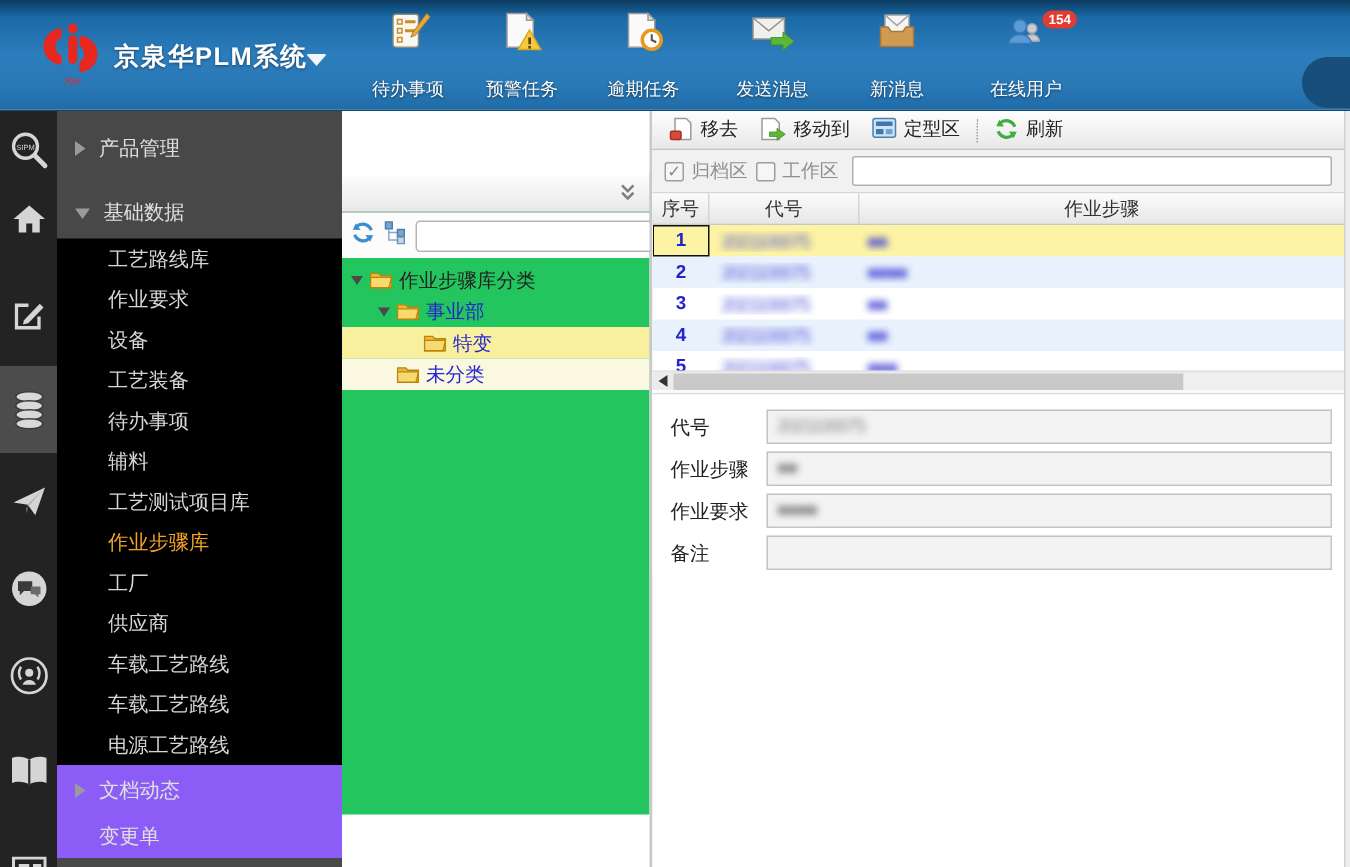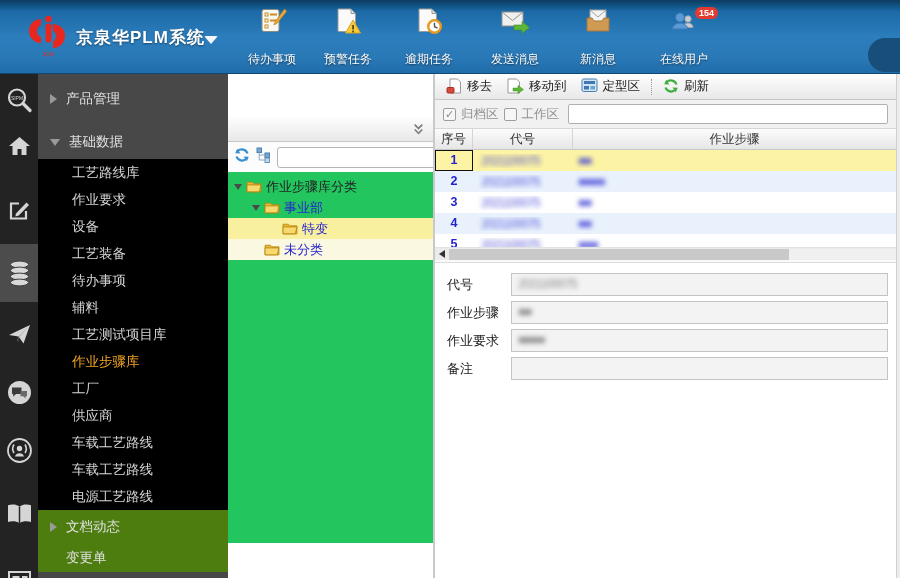--- a/index.html
+++ b/index.html
@@ -33,21 +33,21 @@
   .menu { position:absolute; left:38px; top:74px; width:190px; height:504px; background:#484848; overflow:hidden; }
   .m-top { background:#484848; padding-top:8px; }
   .m-group { height:34px; display:flex; align-items:center; gap:9px; padding-left:12px; cursor:pointer; }
   .m-group .glb { color:#e0e0e0; font-size:13.5px; white-space:nowrap; }
   .m-group.g2 { margin-top:9px; }
   .tri-r { width:0; height:0; border-top:5px solid transparent; border-bottom:5px solid transparent; border-left:7px solid #9a9a9a; }
   .tri-d { width:0; height:0; border-left:5px solid transparent; border-right:5px solid transparent; border-top:7px solid #9a9a9a; }
   .m-sub { background:#000000; }
   .m-item { height:27px; line-height:27px; padding-left:34px; font-size:13.5px; color:#d6d6d6; cursor:pointer; white-space:nowrap; }
   .m-item.active { color:#f0a325; }
-  .m-bottom { background:#4d7c0f; }
+  .m-bottom { background:#8b5cf6; }
   .m-last { height:28px; display:flex; align-items:center; padding-left:28px; color:#e0e0e0; font-size:13.5px; cursor:pointer; }
 
   
   .treepanel { position:absolute; left:228px; top:74px; width:205px; height:427px; background:#22c55e;margin-top:42px; }
   .collapse-bar { height:26px; background:linear-gradient(#fefefe,#e8e8e8); border-bottom:1px solid #c6c6c6; position:relative; }
   .collapse-btn { position:absolute; right:8px; top:6px; cursor:pointer; }
   .tree-toolbar { height:30px; display:flex; align-items:center; padding:0 6px; gap:6px; background:#fcfcfc; }
   .tsearch { flex:1; height:21px; border:1px solid #b5b5b5; border-radius:3px; background:#fff; display:flex; align-items:center; padding-right:1px; }
   .tsearch input { flex:1; min-width:10px; border:none; outline:none; height:17px; font-size:12px; padding-left:4px; background:transparent; }
   .tsbtn { width:15px; height:15px; border:1px solid #c5c5c5; border-radius:2px; background:#fdfdfd; margin-left:1px;

